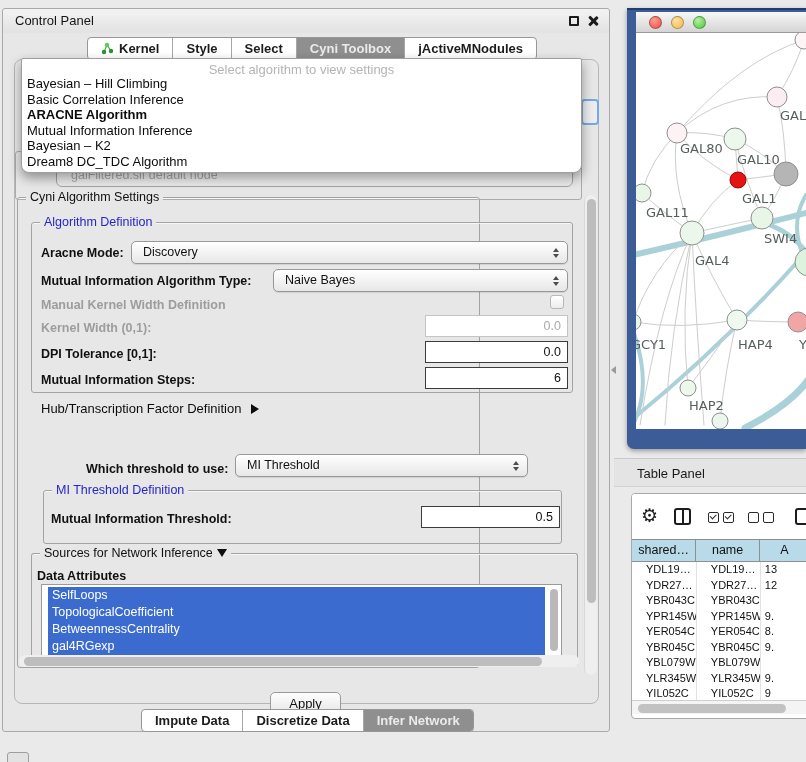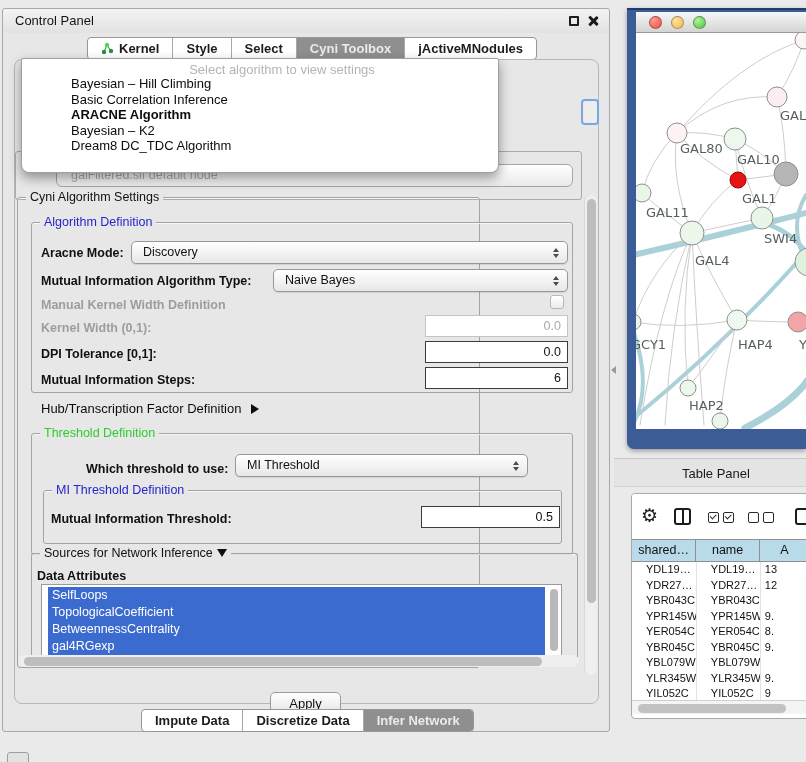--- a/index.html
+++ b/index.html
@@ -34,23 +34,23 @@
   
   .bg-groupbox { position:absolute; left:12px; top:142px; width:567px; height:49px;
                  border:1px solid #ababab; border-radius:3px; }
   .bg-combo { position:absolute; left:53px; top:155px; width:517px; height:23px;
               background:linear-gradient(#ffffff,#e9e9e9); border:1px solid #a5a5a5; border-radius:6px;
               font-size:12.5px; color:#a9a9a9; line-height:21px; padding-left:14px; overflow:hidden; }
   .combo-fragment { position:absolute; left:578px; top:90px; width:18px; height:26px;
                     border:2px solid #79a7e0; border-radius:4px; background:#ededed; }
 
   
-  .dropdown { position:absolute; left:18px; top:49px; width:478px; height:115px; background:#fff;
+  .dropdown { position:absolute; left:18px; top:49px; width:561px; height:115px; background:#fff;
               border:1px solid #9f9f9f; border-radius:2px 2px 8px 8px; z-index:20;
-              box-shadow:0 5px 12px rgba(0,0,0,.38);padding-left:44px; }
+              box-shadow:0 5px 12px rgba(0,0,0,.38); }
   .dd-placeholder { text-align:center; font-size:13px; color:#b4b4b4; padding-top:3px; height:17px; }
   .dd-item { font-size:13px; color:#0c0c0c; line-height:15.5px; padding-left:5px; white-space:nowrap; }
   .dd-item.bold { font-weight:bold; }
 
   
   .gbox { position:absolute; border:1px solid #a3a3a3; border-radius:3px;
           box-shadow:inset 0 1px 0 rgba(255,255,255,.65); }
   .legend { position:absolute; top:-8px; left:8px; background:#e7e7e7; padding:0 4px;
             font-size:12.5px; color:#111; white-space:nowrap; display:flex; align-items:center; gap:4px; }
   .legend.blue { color:#2525cc; } .legend.green { color:#2ecc2e; }
@@ -107,21 +107,21 @@
                   background:linear-gradient(#f7f7f7,#d4d4d4); border-bottom:1px solid #9a9a9a; }
   .light { position:absolute; top:4px; width:13px; height:13px; border-radius:50%; border:1px solid rgba(0,0,0,.3); }
   .light.red { left:13px; background:radial-gradient(circle at 35% 30%, #ff9d92, #ee4b41); }
   .light.yellow { left:35px; background:radial-gradient(circle at 35% 30%, #ffe2a0, #f5b64a); }
   .light.green { left:57px; background:radial-gradient(circle at 35% 30%, #b2f3a0, #4dc43d); }
   .net-canvas { position:absolute; left:9px; top:23px; width:170px; height:396px; background:#fff; }
 
   
   .table-panel-bar { position:absolute; left:614px; top:458px; width:192px; height:29px; background:#e4e4e4;
                      border-top:1px solid #c9c9c9; border-bottom:1px solid #d2d2d2; }
-  .tp-title { position:absolute; left:23px; top:7px; font-size:13px; color:#1a1a1a;margin-left:45px; }
+  .tp-title { position:absolute; left:23px; top:7px; font-size:13px; color:#1a1a1a; }
   .table-box { position:absolute; left:631px; top:493px; width:180px; height:226px; background:#fff;
                border:1px solid #a9a9a9; border-radius:4px; overflow:hidden; }
   .tb-toolbar { position:absolute; left:0; top:0; right:0; height:45px; background:#fff; }
   .gear-ico { position:absolute; left:9px; top:8px; font-size:19px; line-height:26px; color:#1d1d1d;
               font-family:"DejaVu Sans",sans-serif; }
   .col-ico { position:absolute; left:42px; top:14px; width:17px; height:17px; border:2px solid #1c1c1c; border-radius:3px; }
   .col-ico::after { content:""; position:absolute; left:5.5px; top:0; width:2px; height:13px; background:#1c1c1c; }
   .cbx-pair { position:absolute; top:18px; display:flex; gap:4px; }
   .cbx { width:11px; height:11px; border:1.5px solid #2a2a2a; border-radius:2px; position:relative; }
   .cbx.checked::after { content:""; position:absolute; left:1px; top:1px; width:5px; height:2.5px;
@@ -186,20 +186,21 @@
       <span>galFiltered.sif default node</span>
     </div>
     <div class="combo-fragment"></div>
 
     <div class="dropdown">
       <div class="dd-placeholder">Select algorithm to view settings</div>
       <div id="dd-items">
           <div class="dd-item">Bayesian – Hill Climbing</div>
           <div class="dd-item">Basic Correlation Inference</div>
           <div class="dd-item bold">ARACNE Algorithm</div>
+          <div class="dd-item">Mutual Information Inference</div>
           <div class="dd-item">Bayesian – K2</div>
           <div class="dd-item">Dream8 DC_TDC Algorithm</div>
         </div>
     </div>
 
     <div class="gbox" style="left:14px; top:188px; width:463px; height:471px;">
       <span class="legend">Cyni Algorithm Settings</span>
     </div>
 
     <div class="gbox" style="left:28px; top:213px; width:542px; height:171px;">
@@ -228,23 +229,20 @@
     <span class="flabel" style="left:38px; top:338px;">DPI Tolerance [0,1]:</span>
     <div class="tinput dark" style="left:422px; top:332px; width:143px;">0.0</div>
     <span class="flabel" style="left:38px; top:364px;">Mutual Information Steps:</span>
     <div class="tinput dark" style="left:422px; top:358px; width:143px;">6</div>
 
     <div class="hub-row">
       <span>Hub/Transcription Factor Definition</span>
       <span class="tri-right-b"></span>
     </div>
 
-    <div class="gbox" style="left:28px; top:424px; width:542px; height:122px;">
-      <span class="legend green">Threshold Definition</span>
-    </div>
     <span class="flabel" style="left:83px; top:453px;">Which threshold to use:</span>
     <div class="combo" style="left:232px; top:445px; width:293px;">
       <span>MI Threshold</span>
       <span class="stepper">
           <span class="tri-up"></span>
           <span class="tri-down"></span>
         </span>
     </div>
     <div class="gbox" style="left:40px; top:481px; width:519px; height:54px;">
       <span class="legend blue">MI Threshold Definition</span>

